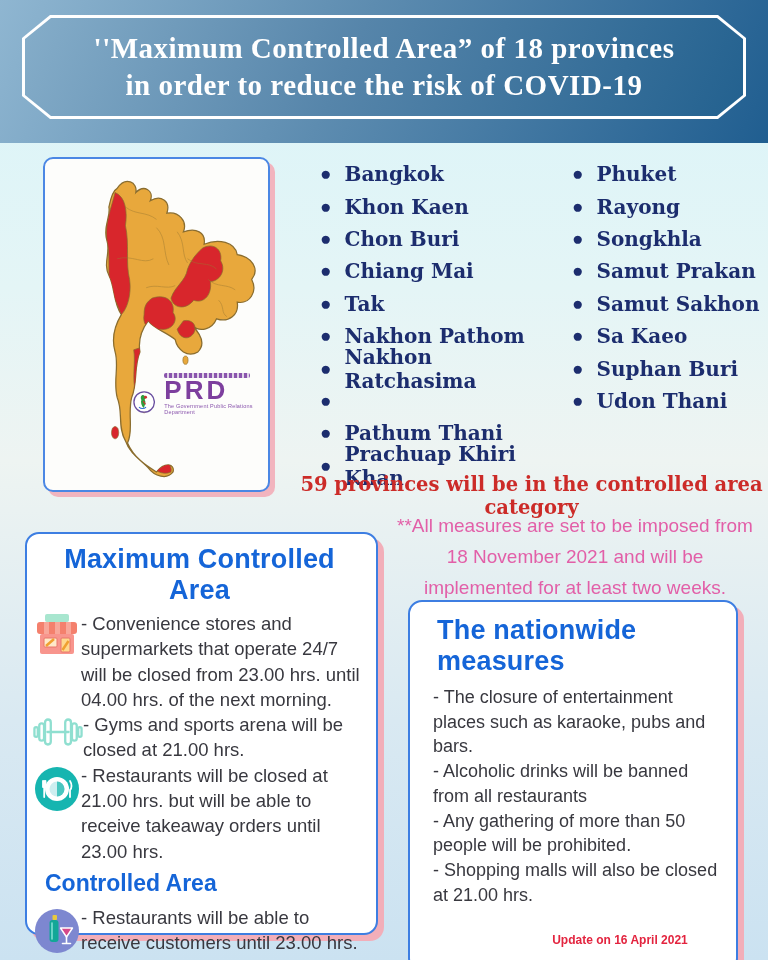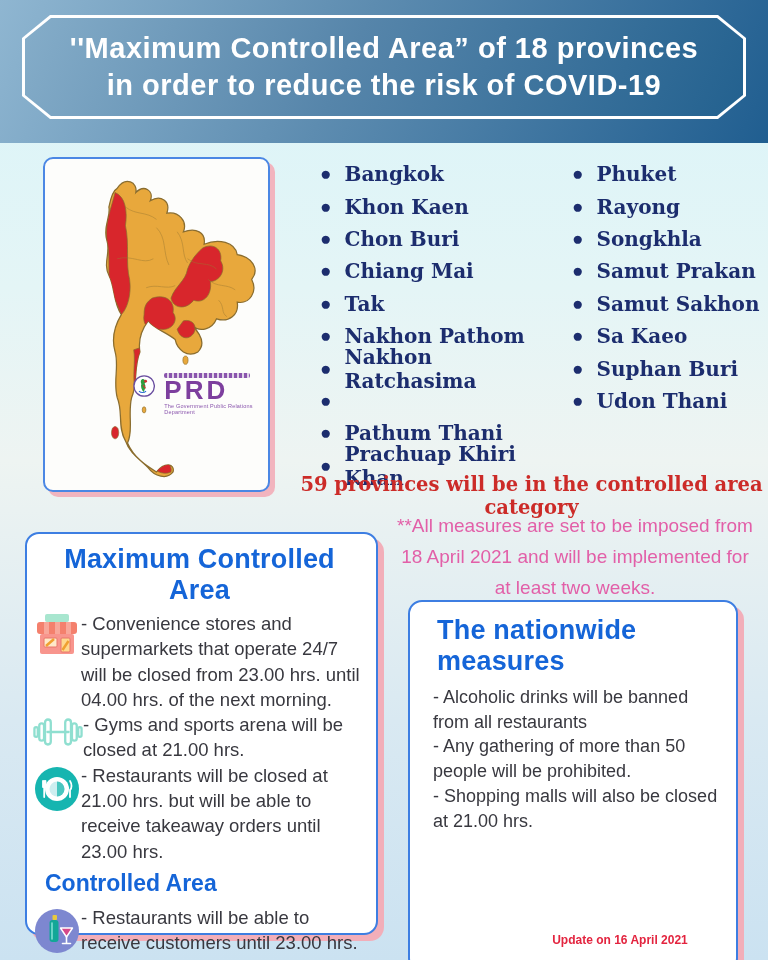--- a/index.html
+++ b/index.html
@@ -19,35 +19,35 @@
     position:absolute; left:22px; top:15px; width:724px; height:104px;
     background:#ffffff;
     clip-path:polygon(28px 0, calc(100% - 28px) 0, 100% 23px, 100% calc(100% - 23px),
       calc(100% - 28px) 100%, 28px 100%, 0 calc(100% - 23px), 0 23px);
   }
   .title-frame-inner {
     position:absolute; inset:3px;
     background:linear-gradient(115deg, #85adc9 0%, #5685aa 45%, #23618f 100%);
     clip-path:polygon(26px 0, calc(100% - 26px) 0, 100% 21px, 100% calc(100% - 21px),
       calc(100% - 26px) 100%, 26px 100%, 0 calc(100% - 21px), 0 21px);
-    display:flex; flex-direction:column; align-items:center; justify-content:center; gap:5px;
+    display:flex; flex-direction:column; align-items:center; justify-content:center; gap:5px;font-family:Liberation Serif, serif;
   }
   .title-line {
     color:#ffffff; font-size:29px; font-weight:bold; letter-spacing:0.5px; line-height:1.1;
   }
 
   
   .map-card {
     position:absolute; left:43px; top:157px; width:227px; height:335px;
     background:#fdfdfb; border:2px solid #4b87e4; border-radius:10px;
     box-shadow:5px 5px 0 #f2b4be;
   }
   .map-card svg.thailand { position:absolute; left:8px; top:6px; }
   .prd-logo {
-    position:absolute; left:88px; top:214px; display:flex; align-items:flex-start; gap:9px;
+    position:absolute; left:88px; top:214px; display:flex; align-items:flex-end; gap:9px;
   }
   .prd-text-col { display:flex; flex-direction:column; align-items:flex-start; }
   .prd-thai-squiggle {
     width:86px; height:5px; margin-bottom:1px; border-radius:2px;
     background:repeating-linear-gradient(90deg, #8a55ad 0 3px, rgba(138,85,173,0.25) 3px 5px);
   }
   .prd-abbr {
     font-size:26px; font-weight:bold; color:#7d3f9e; letter-spacing:3px; line-height:0.9;
     font-family:"Liberation Sans", sans-serif;
   }
@@ -231,21 +231,21 @@
         <span class="bullet">●</span>
         <span>Suphan Buri</span>
       </div>
     <div class="prov-item">
         <span class="bullet">●</span>
         <span>Udon Thani</span>
       </div>
   </div>
 
   <div class="red-note">59 provinces will be in the controlled area category</div>
-  <div class="pink-note">**All measures are set to be imposed from 18 April 2021 and will be implemented for at least two weeks.</div>
+  <div class="pink-note">**All measures are set to be imposed from 18 November 2021 and will be implemented for at least two weeks.</div>
 
   <div class="measure-box box-left">
     <div class="box-title">Maximum Controlled Area</div>
 
     <div class="measure-item">
       <div class="measure-icon">
         <svg width="44" height="42" viewBox="0 0 44 42">
           <rect x="10" y="0" width="24" height="8" rx="2" fill="#a8e6cf"></rect>
           <rect x="2" y="8" width="40" height="12" rx="3" fill="#f4806d"></rect>
           <rect x="9" y="8" width="5" height="12" fill="#f8a79a"></rect>
@@ -302,20 +302,21 @@
           <path d="M 26.5 20 h 12 l -6 9 Z" fill="#d6498a" stroke="#ffffff" stroke-width="1.4" stroke-linejoin="round"></path>
           <path d="M 32.5 29 v 6 M 28.5 35.5 h 8" stroke="#ffffff" stroke-width="1.6" stroke-linecap="round"></path>
         </svg>
       </div>
       <div class="measure-text">- Restaurants will be able to receive customers until 23.00 hrs.</div>
     </div>
   </div>
 
   <div class="measure-box box-right">
     <div class="box-title">The nationwide measures</div>
+    <div class="nw-line">- The closure of entertainment places such as karaoke, pubs and bars.</div>
     <div class="nw-line">- Alcoholic drinks will be banned from all restaurants</div>
     <div class="nw-line">- Any gathering of more than 50 people will be prohibited.</div>
     <div class="nw-line">- Shopping malls will also be closed at 21.00 hrs.</div>
   </div>
 
   <div class="update-note">Update on 16 April 2021</div>
 
 </div>
 
 </body></html>

